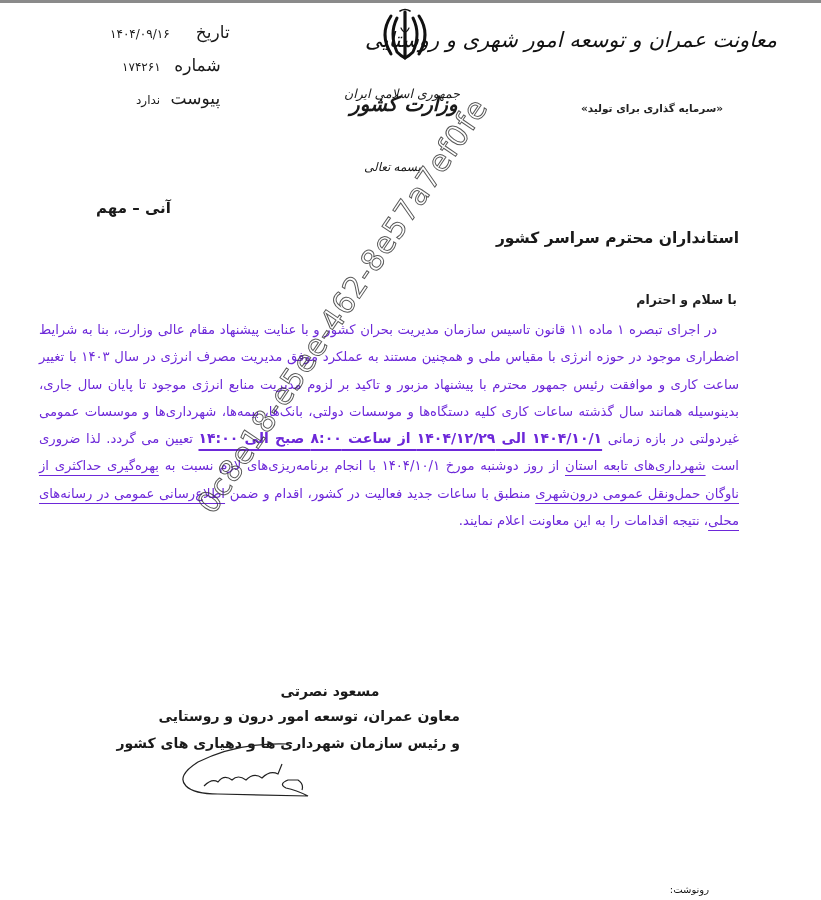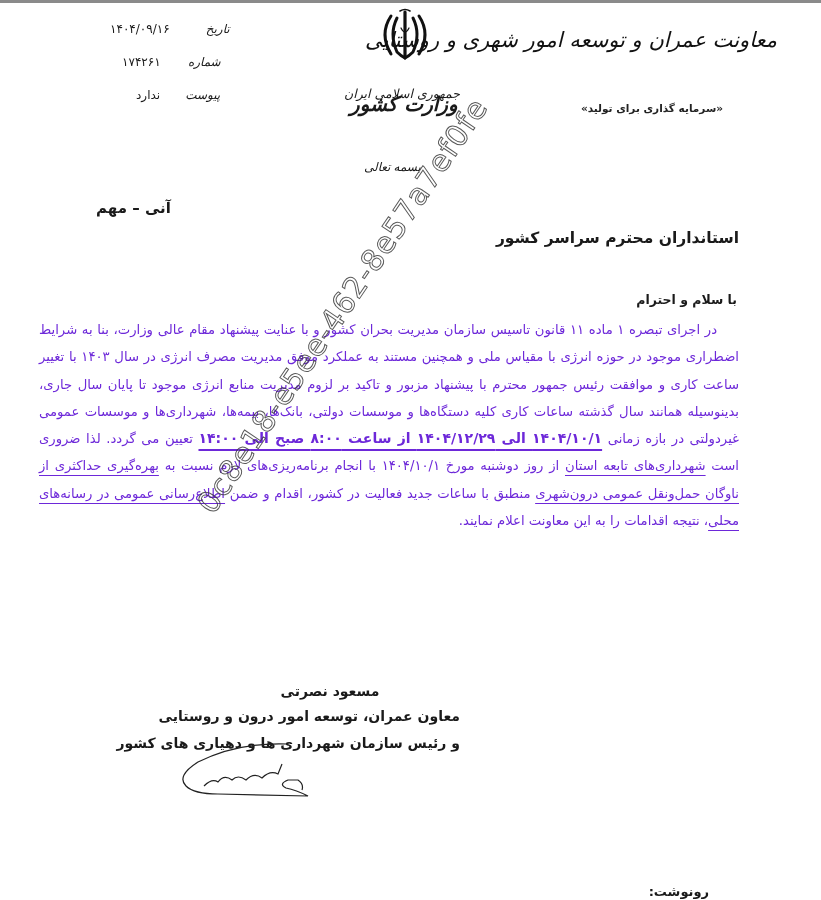--- a/index.html
+++ b/index.html
@@ -14,39 +14,39 @@
   
   .office-title { right:44px; top:28px; font-family:"DejaVu Serif", serif; font-size:21px; font-style:italic; color:#111; }
   .slogan { right:98px; top:90px; font-size:10.5px; font-weight:bold; color:#222;margin-top:12px; }
 
   .emblem-wrap { left:350px; top:6px; width:110px; text-align:center; }
   .emblem { width:60px; height:60px; margin:0 auto; display:block; }
   .country { left:350px; top:63px; width:110px; text-align:center; font-family:"DejaVu Serif", serif; font-style:italic; font-size:12.5px;margin-top:23px; }
   .ministry { left:350px; top:92px; width:110px; text-align:left; font-family:"DejaVu Serif", serif; font-style:italic; font-weight:bold; font-size:20px; }
   .bismillah { left:364px; top:160px; width:110px; text-align:left; font-family:Liberation Serif, serif; font-style:italic; font-size:12px; }
   .meta-row { position:absolute; display:flex; direction:rtl; gap:26px; align-items:baseline; }
-  .meta-label { font-family:"DejaVu Serif", serif; font-style:italic; font-size:12px; width:34px; text-align:right; }
+  .meta-label { font-family:"DejaVu Serif", serif; font-size:17px; width:34px; text-align:right; }
   .meta-value { font-size:12px; letter-spacing:0.5px; }
 
   .urgent { left:96px; top:199px; font-weight:bold; font-size:15px; }
   .addressee { right:82px; top:229px; font-weight:bold; font-size:15.5px;text-align:right; }
   .greeting { right:84px; top:292px; font-weight:bold; font-size:12.5px; }
 
   .body {
     position:absolute; right:82px; top:316px; width:700px;
     direction:rtl; text-align:justify; text-align-last:right;
     font-size:13.2px; line-height:27.3px; color:#6d28d9;
   }
   .body p { margin:0; text-indent:22px; }
   .u { text-decoration:underline; text-underline-offset:5px; text-decoration-thickness:1px; }
   .bold-u { font-weight:bold; font-size:14px; text-decoration:underline; text-underline-offset:6px; text-decoration-thickness:1.5px; }
 
   .sig { left:200px; width:260px; text-align:center; font-weight:bold; font-size:14px; }
   .signature-svg { position:absolute; left:178px; top:740px; }
-  .cc { right:112px; top:884px; font-weight:bold; font-size:13px; }
+  .cc { right:112px; top:884px; font-weight:normal; font-size:10px; }
 
   .watermark {
     position:absolute; left:190px; top:500px;
     transform:rotate(-56deg); transform-origin:left top;
     font-family:"DejaVu Sans", sans-serif; font-size:30px; letter-spacing:1px;
     color:transparent; -webkit-text-stroke:1px #3c3c3c; opacity:0.85; white-space:nowrap;
     pointer-events:none;
   }
 </style>
 </head>

